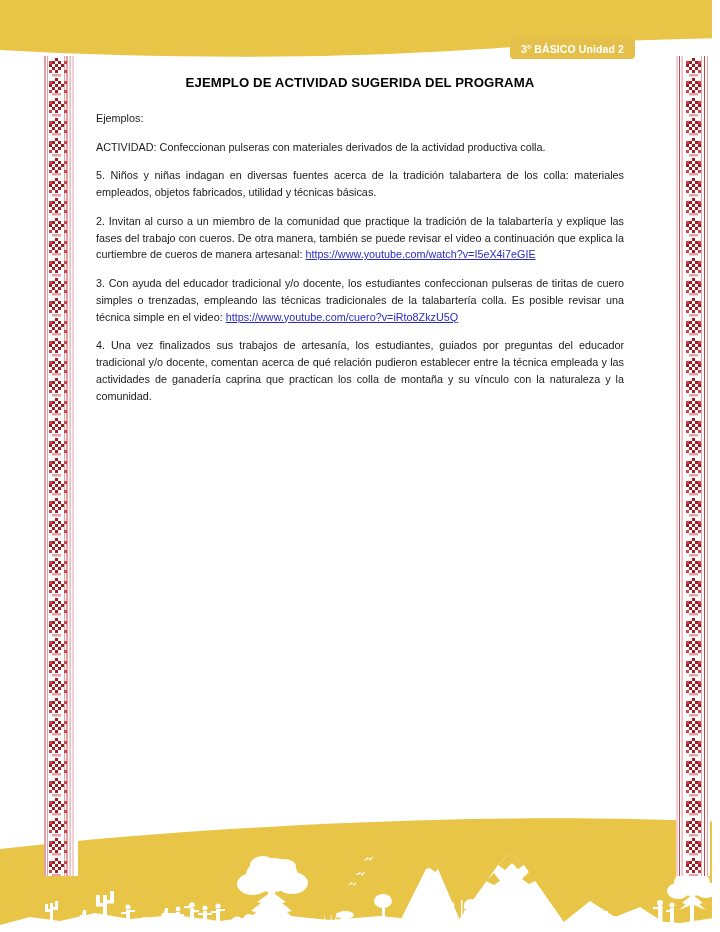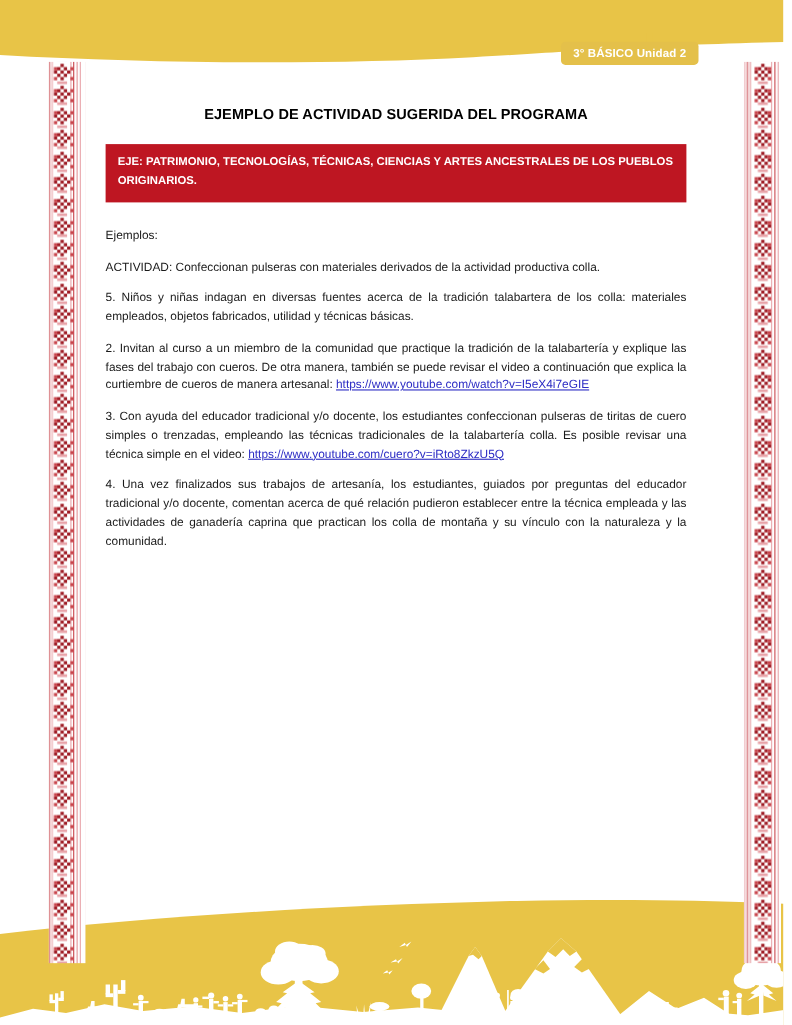--- a/index.html
+++ b/index.html
@@ -68,21 +68,21 @@
     z-index: 3;
     overflow: hidden;
   }
   .side-border.left  { left: 44px; }
   .side-border.right { left: 676px; }
   .side-border svg { display: block; }
 
   
   .content {
     position: absolute;
-    top: 96px;
+    top: 75px;
     left: 96px;
     width: 528px;
     z-index: 5;
   }
   .doc-title {
     text-align: center;
     font-size: 13.2px;
     font-weight: bold;
     color: #000000;
     margin: 0 0 20px 0;
@@ -239,21 +239,20 @@
         </pattern>
       </defs>
       <rect x="0" y="0" width="34" height="820" fill="url(#andeanR)"></rect>
     </svg>
   </div>
 
   <div class="content">
 
     <h1 class="doc-title">EJEMPLO DE ACTIVIDAD SUGERIDA DEL PROGRAMA</h1>
 
-    <div class="eje-banner">EJE: PATRIMONIO, TECNOLOGÍAS, TÉCNICAS, CIENCIAS Y ARTES ANCESTRALES DE LOS PUEBLOS ORIGINARIOS.</div>
 
     <p class="para">Ejemplos:</p>
 
     <p class="para">ACTIVIDAD: Confeccionan pulseras con materiales derivados de la actividad productiva colla.</p>
 
     <p class="para">5. Niños y niñas indagan en diversas fuentes acerca de la tradición talabartera de los colla: materiales empleados, objetos fabricados, utilidad y técnicas básicas.</p>
 
     <p class="para"><span>2. Invitan al curso a un miembro de la comunidad que practique la tradición de la talabartería y explique las fases del trabajo con cueros. De otra manera, también se puede revisar el video a continuación que explica la curtiembre de cueros de manera artesanal: </span><a class="link" href="#">https://www.youtube.com/watch?v=I5eX4i7eGIE</a></p>
 
     <p class="para"><span>3. Con ayuda del educador tradicional y/o docente, los estudiantes confeccionan pulseras de tiritas de cuero simples o trenzadas, empleando las técnicas tradicionales de la talabartería colla. Es posible revisar una técnica simple en el video: </span><a class="link" href="#">https://www.youtube.com/cuero?v=iRto8ZkzU5Q</a></p>

